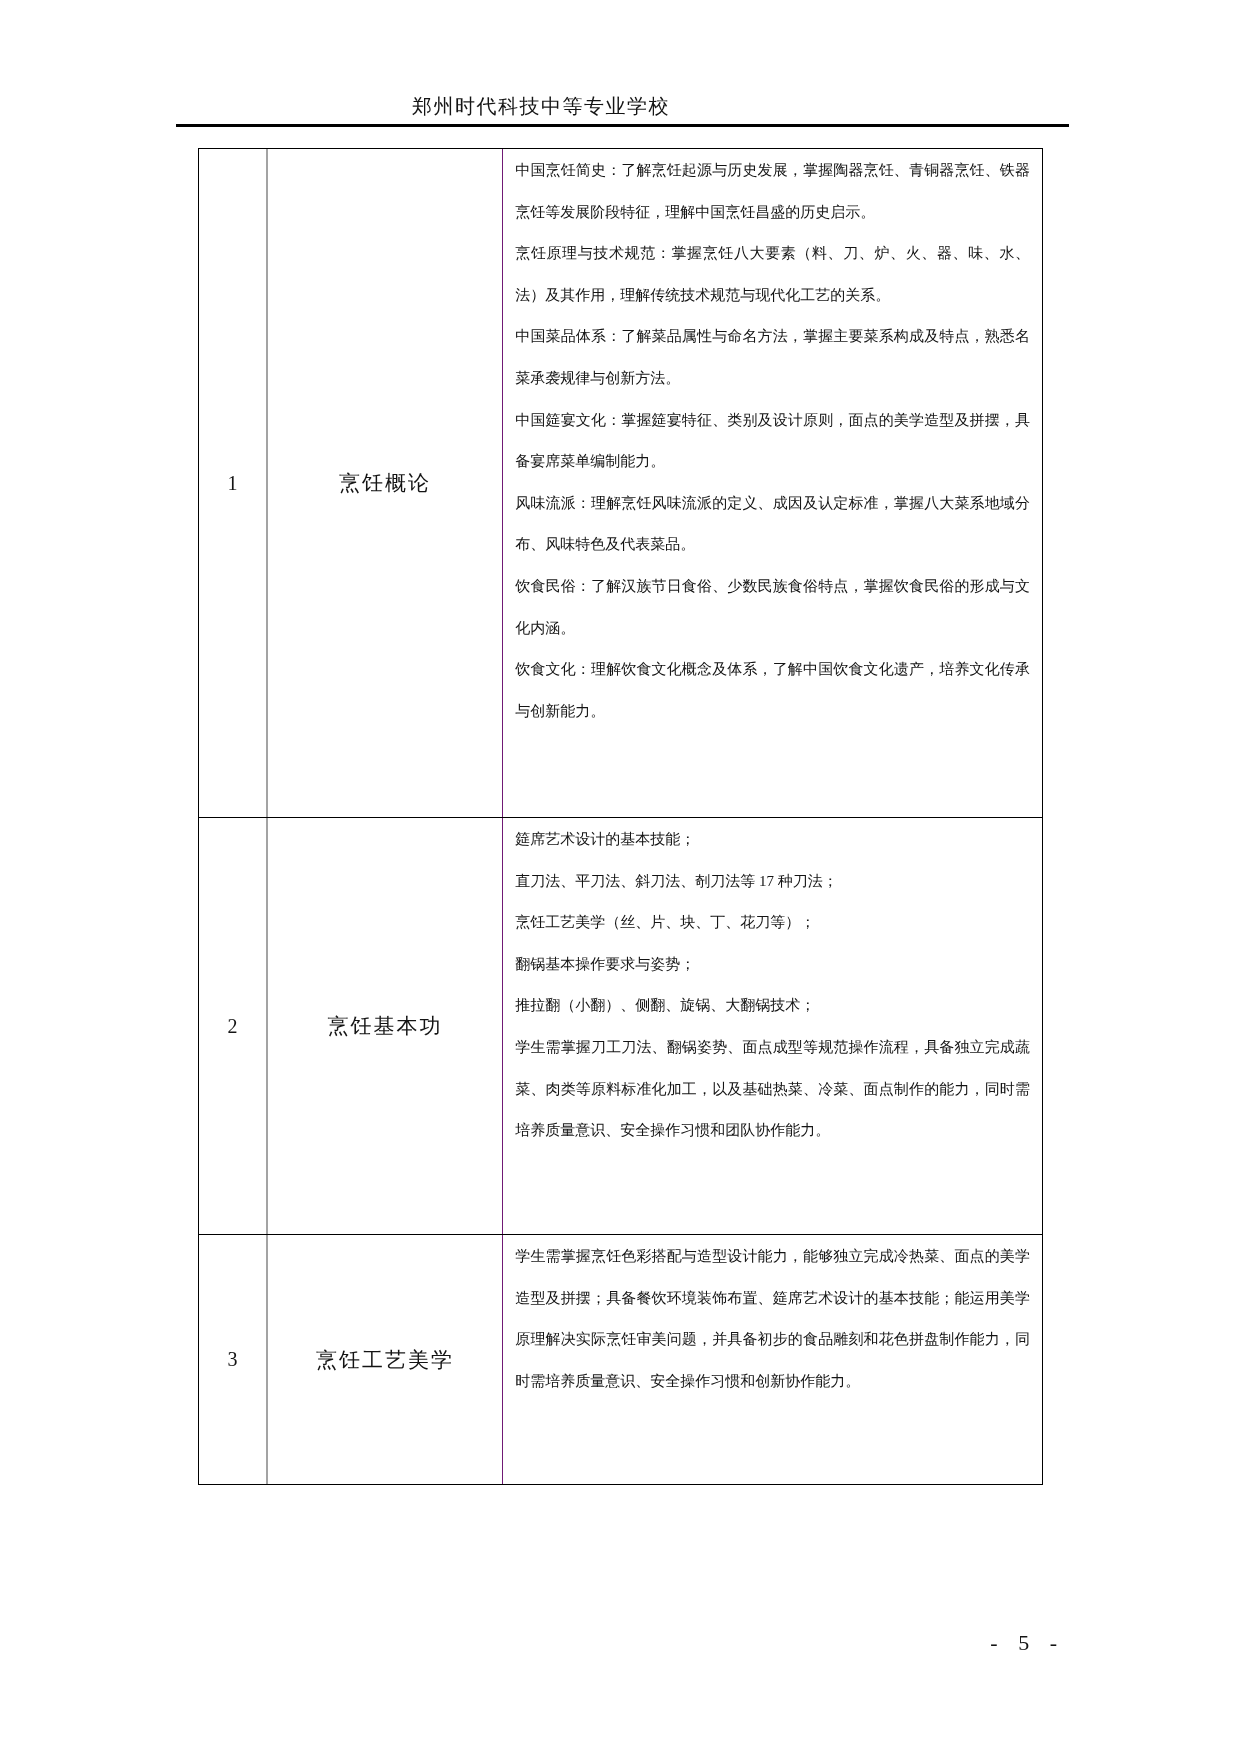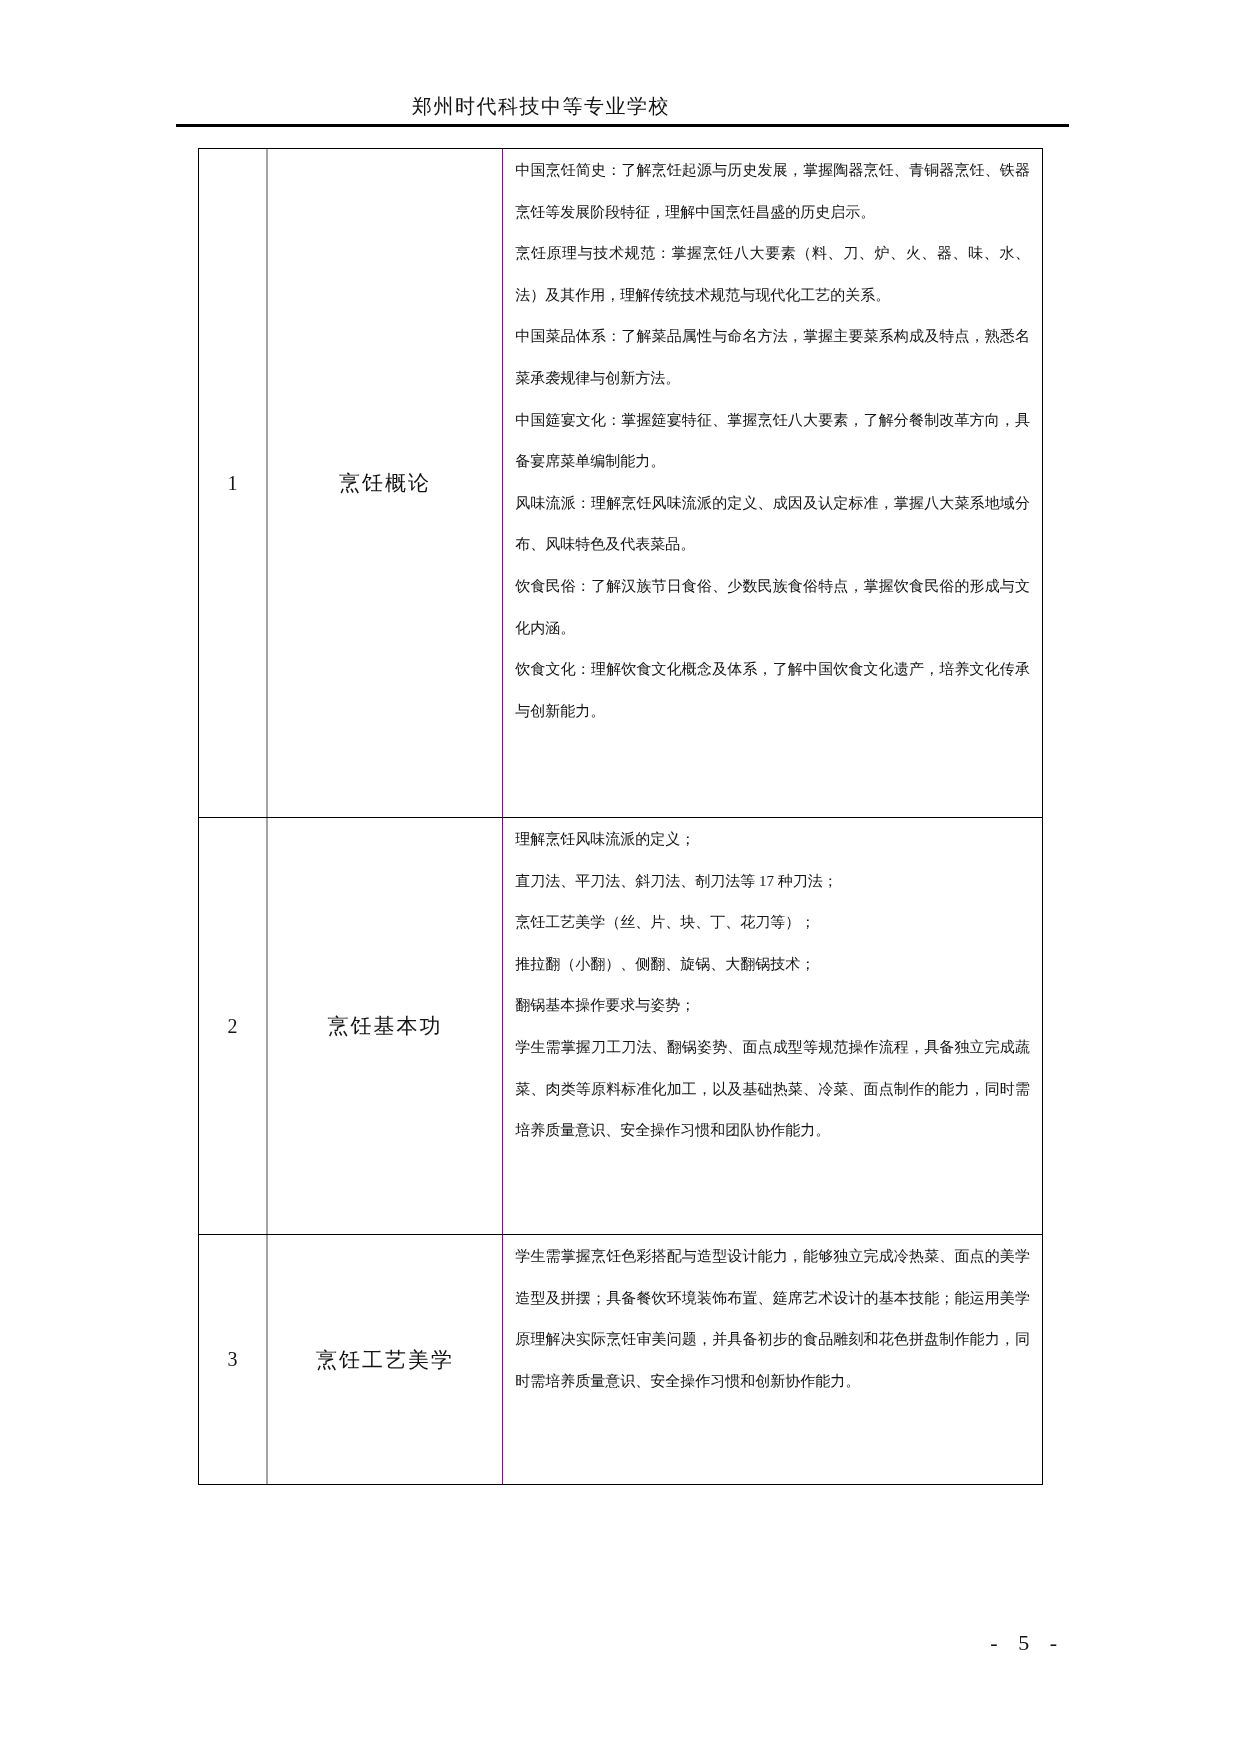--- a/index.html
+++ b/index.html
@@ -91,36 +91,36 @@
 
 <div class="course-table">
 
   <div class="trow r1">
     <div class="cell cell-num">1</div>
     <div class="cell cell-course">烹饪概论</div>
     <div class="cell cell-content">
       <div class="para">中国烹饪简史：了解烹饪起源与历史发展，掌握陶器烹饪、青铜器烹饪、铁器烹饪等发展阶段特征，理解中国烹饪昌盛的历史启示。</div>
       <div class="para">烹饪原理与技术规范：掌握烹饪八大要素（料、刀、炉、火、器、味、水、法）及其作用，理解传统技术规范与现代化工艺的关系。</div>
       <div class="para">中国菜品体系：了解菜品属性与命名方法，掌握主要菜系构成及特点，熟悉名菜承袭规律与创新方法。</div>
-      <div class="para">中国筵宴文化：掌握筵宴特征、掌握烹饪八大要素，了解分餐制改革方向，具备宴席菜单编制能力。</div>
+      <div class="para">中国筵宴文化：掌握筵宴特征、类别及设计原则，面点的美学造型及拼摆，具备宴席菜单编制能力。</div>
       <div class="para">风味流派：理解烹饪风味流派的定义、成因及认定标准，掌握八大菜系地域分布、风味特色及代表菜品。</div>
       <div class="para">饮食民俗：了解汉族节日食俗、少数民族食俗特点，掌握饮食民俗的形成与文化内涵。</div>
       <div class="para">饮食文化：理解饮食文化概念及体系，了解中国饮食文化遗产，培养文化传承与创新能力。</div>
     </div>
   </div>
 
   <div class="trow r2">
     <div class="cell cell-num">2</div>
     <div class="cell cell-course">烹饪基本功</div>
     <div class="cell cell-content">
-      <div class="para">理解烹饪风味流派的定义；</div>
+      <div class="para">筵席艺术设计的基本技能；</div>
       <div class="para">直刀法、平刀法、斜刀法、剞刀法等 17 种刀法；</div>
       <div class="para">烹饪工艺美学（丝、片、块、丁、花刀等）；</div>
+      <div class="para">翻锅基本操作要求与姿势；</div>
       <div class="para">推拉翻（小翻）、侧翻、旋锅、大翻锅技术；</div>
-      <div class="para">翻锅基本操作要求与姿势；</div>
       <div class="para">学生需掌握刀工刀法、翻锅姿势、面点成型等规范操作流程，具备独立完成蔬菜、肉类等原料标准化加工，以及基础热菜、冷菜、面点制作的能力，同时需培养质量意识、安全操作习惯和团队协作能力。</div>
     </div>
   </div>
 
   <div class="trow r3">
     <div class="cell cell-num">3</div>
     <div class="cell cell-course">烹饪工艺美学</div>
     <div class="cell cell-content">
       <div class="para">学生需掌握烹饪色彩搭配与造型设计能力，能够独立完成冷热菜、面点的美学造型及拼摆；具备餐饮环境装饰布置、筵席艺术设计的基本技能；能运用美学原理解决实际烹饪审美问题，并具备初步的食品雕刻和花色拼盘制作能力，同时需培养质量意识、安全操作习惯和创新协作能力。</div>
     </div>

